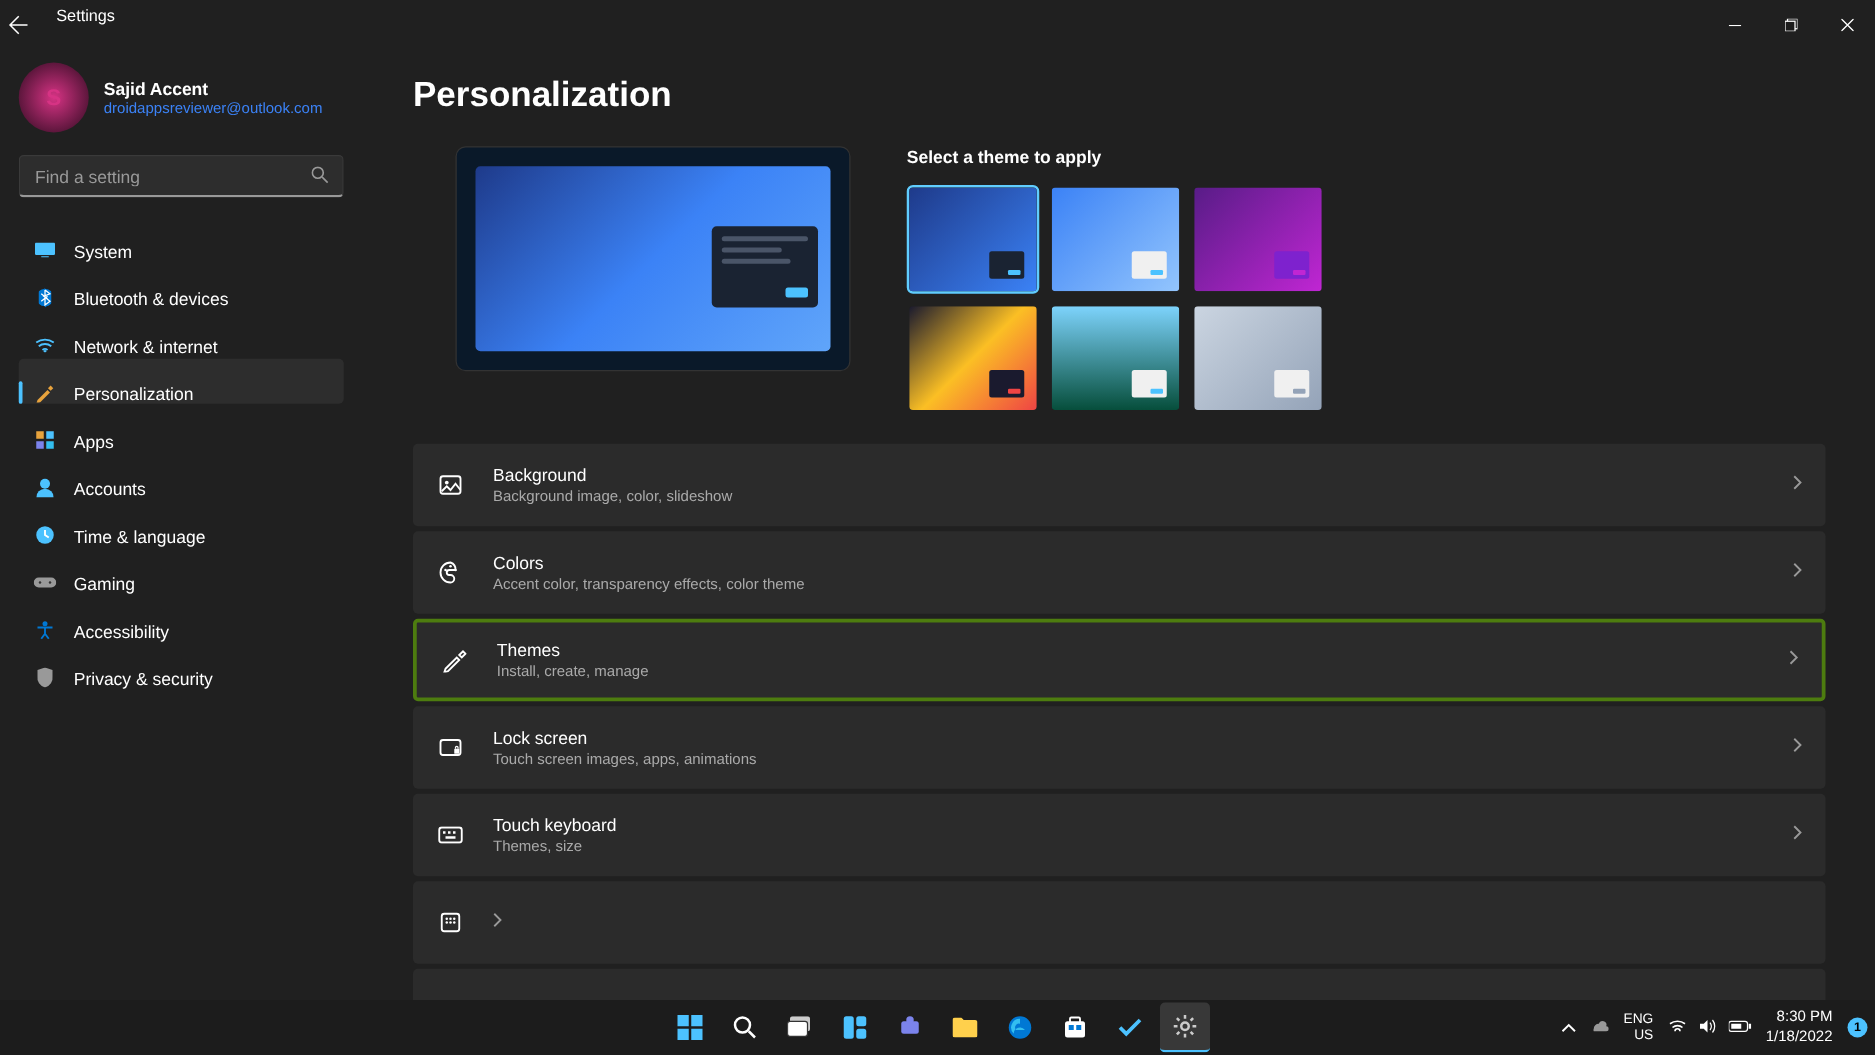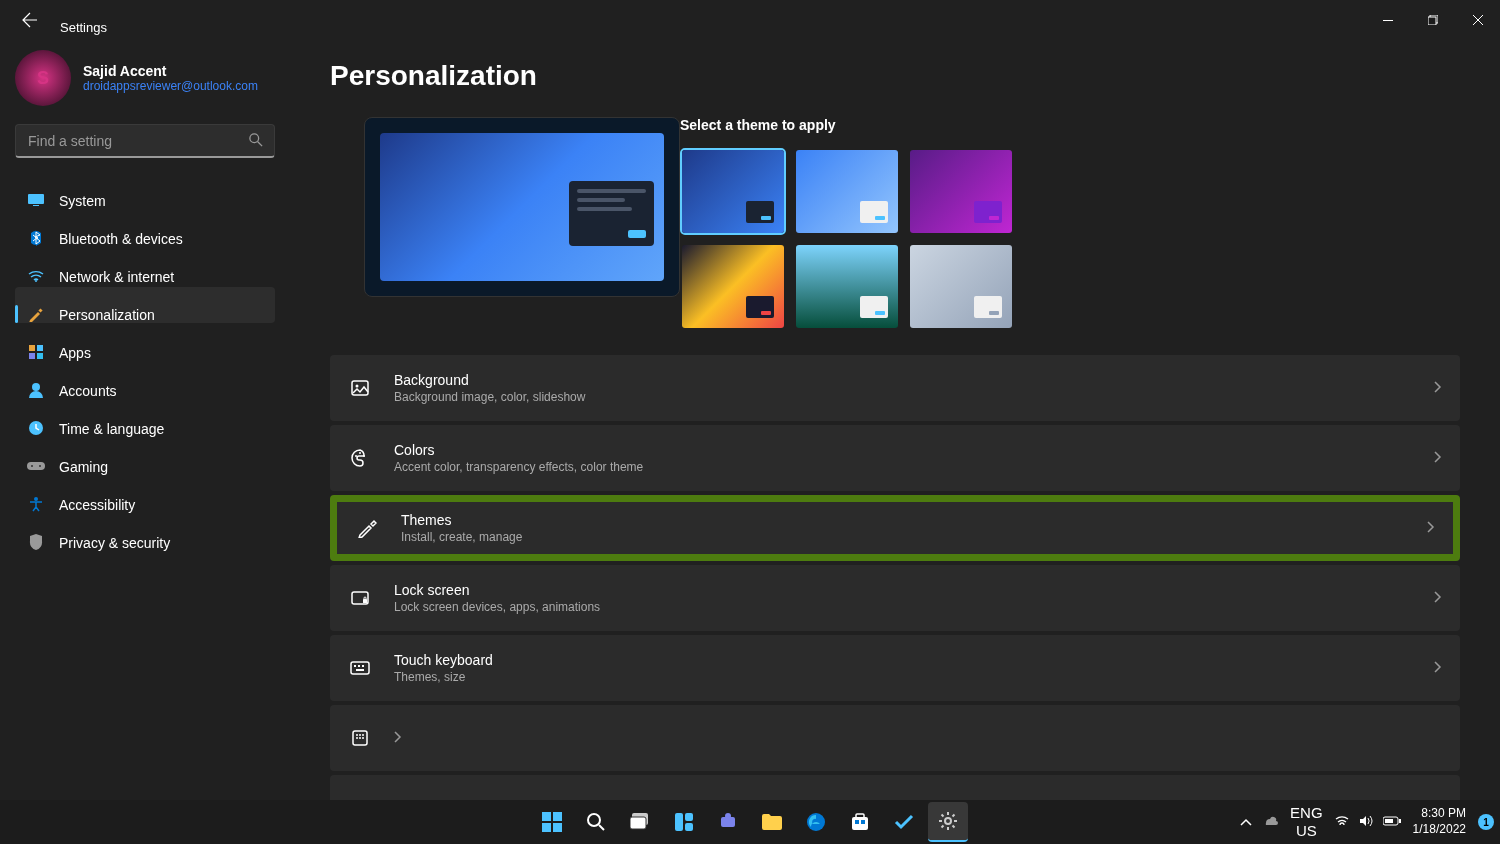--- a/index.html
+++ b/index.html
@@ -1,19 +1,19 @@
 <!DOCTYPE html>
 <html><head>
   <meta charset="utf-8">
   <style>
     * { margin: 0; padding: 0; box-sizing: border-box; font-family: 'Segoe UI', sans-serif; }
     body { background: #202020; color: #fff; width: 1500px; height: 844px; overflow: hidden; }
     
     .titlebar { height: 40px; display: flex; align-items: center; justify-content: space-between; }
-    .titlebar-left { display: flex; align-items: flex-end; padding-left: 15px; }
+    .titlebar-left { display: flex; align-items: flex-start; }
     .back-btn { width: 30px; height: 30px; display: flex; align-items: center; justify-content: center; cursor: pointer; }
     .title { margin-left: 15px; font-size: 13px; color: #fff; }
     .titlebar-right { display: flex; }
     .titlebar-btn { width: 45px; height: 32px; display: flex; align-items: center; justify-content: center; cursor: pointer; font-size: 11px; }
     
     .content { display: flex; height: calc(100% - 70px); }
     
     .sidebar { width: 290px; padding: 10px 15px; }
     .user-info { display: flex; align-items: center; margin-bottom: 18px; }
     .avatar { width: 56px; height: 56px; border-radius: 50%; background: radial-gradient(circle, #d63384 0%, #2a0a1e 100%); display: flex; align-items: center; justify-content: center; font-weight: bold; color: #d63384; font-size: 18px; }
@@ -28,39 +28,39 @@
     
     .nav-list { list-style: none; }
     .nav-item { display: flex; align-items: flex-end; height: 36px; padding: 0 12px; border-radius: 4px; cursor: pointer; font-size: 14px; margin-bottom: 2px; position: relative; }
     .nav-item.active { background: #2d2d2d; }
     .nav-item.active::before { content: ''; position: absolute; left: 0; width: 3px; height: 18px; background: #4cc2ff; border-radius: 2px; }
     .nav-icon { width: 18px; height: 18px; margin-right: 14px; display: flex; align-items: center; justify-content: center; }
     
     .main { flex: 1; padding: 20px 40px; overflow-y: auto; }
     .page-title { font-size: 28px; font-weight: 600; margin-bottom: 25px; }
     
-    .theme-section { display: flex; margin-bottom: 25px; padding-left: 34px; }
+    .theme-section { display: flex; gap: 45px; margin-bottom: 25px; padding-left: 34px; }
     .theme-preview { width: 316px; height: 180px; background: #0a1929; border-radius: 8px; border: 1px solid #333; padding: 15px; position: relative; overflow: hidden; }
     .theme-preview-bg { position: absolute; inset: 15px; background: linear-gradient(135deg, #1e3a8a, #3b82f6, #60a5fa); border-radius: 4px; }
     .theme-mini-window { position: absolute; right: 25px; bottom: 50px; width: 85px; height: 65px; background: #1a2332; border-radius: 4px; padding: 8px; }
     .theme-mini-line { height: 4px; background: #4a5568; margin-bottom: 5px; border-radius: 2px; }
     .theme-mini-btn { position: absolute; bottom: 8px; right: 8px; width: 18px; height: 8px; background: #4cc2ff; border-radius: 2px; }
     
     .theme-select { }
     .theme-select-title { font-size: 14px; font-weight: 600; margin-bottom: 15px; }
     .theme-grid { display: grid; grid-template-columns: repeat(3, 106px); gap: 8px; }
     .theme-thumb { width: 106px; height: 87px; border-radius: 5px; position: relative; cursor: pointer; border: 2px solid transparent; overflow: hidden; }
     .theme-thumb.selected { border-color: #60cdff; }
     .theme-thumb-bg { position: absolute; inset: 0; }
     .theme-thumb-window { position: absolute; right: 10px; bottom: 10px; width: 28px; height: 22px; border-radius: 2px; }
     .theme-thumb-bar { position: absolute; bottom: 3px; right: 3px; width: 10px; height: 4px; border-radius: 1px; }
     
     .settings-list { }
     .settings-item { display: flex; align-items: center; height: 66px; background: #2b2b2b; border-radius: 4px; margin-bottom: 4px; padding: 0 18px; cursor: pointer; }
-    .settings-item.highlighted { border: 7px solid #4d7c0f; }
+    .settings-item.highlighted { border: 3px solid #4d7c0f; }
     .settings-icon { width: 24px; margin-right: 22px; display: flex; align-items: center; justify-content: center; }
     .settings-text { flex: 1; }
     .settings-title { font-size: 14px; }
     .settings-desc { font-size: 12px; color: #aaa; margin-top: 2px; }
     .chevron { color: #999; }
     
     .taskbar { position: absolute; bottom: 0; left: 0; right: 0; height: 44px; background: #1c1c1c; display: flex; align-items: center; justify-content: center; }
     .taskbar-center { display: flex; gap: 4px; }
     .taskbar-icon { width: 40px; height: 40px; display: flex; align-items: center; justify-content: center; border-radius: 4px; cursor: pointer; font-size: 18px; }
     .taskbar-icon.active { background: #383838; border-bottom: 2px solid #4cc2ff; }
@@ -325,21 +325,21 @@
         <div class="settings-item">
     <div class="settings-icon">
             <svg width="20" height="20" viewBox="0 0 20 20">
               <rect x="2" y="4" width="16" height="12" rx="2" stroke="#fff" fill="none" stroke-width="1.5"></rect>
               <rect x="13" y="11" width="4" height="4" rx="0.5" fill="#fff"></rect>
               <path d="M14 11v-1a1 1 0 012 0v1" stroke="#fff" fill="none"></path>
             </svg>
           </div>
     <div class="settings-text">
       <div class="settings-title">Lock screen</div>
-      <div class="settings-desc">Lock screen devices, apps, animations</div>
+      <div class="settings-desc">Touch screen images, apps, animations</div>
     </div>
     <div class="chevron"><svg width="8" height="12">
               <path d="M1 1l5 5-5 5" stroke="#999" fill="none" stroke-width="1.5"></path>
             </svg></div>
   </div>
         <div class="settings-item">
     <div class="settings-icon">
             <svg width="20" height="14" viewBox="0 0 20 14">
               <rect x="1" y="1" width="18" height="12" rx="2" stroke="#fff" fill="none" stroke-width="1.5"></rect>
               <rect x="4" y="4" width="2" height="2" fill="#fff"></rect>
@@ -463,21 +463,21 @@
         <svg width="12" height="8">
             <path d="M1 7l5-5 5 5" stroke="#fff" fill="none" stroke-width="1.5"></path>
           </svg>
       </span>
       <span>
         <svg width="16" height="12">
             <path d="M4 8a4 4 0 014-4 3 3 0 016 2 2 2 0 010 4H4a2 2 0 010-2z" fill="#999"></path>
           </svg>
       </span>
     </div>
-    <div style="text-align:center; line-height:1.2; font-size:15px">
+    <div style="text-align:right; line-height:1.2; font-size:11px">
       <div>ENG</div>
       <div>US</div>
     </div>
     <div class="taskbar-right-icons">
       <span>
         <svg width="14" height="12">
             <path d="M1 4a10 10 0 0112 0M3 7a6 6 0 018 0M5 10a2 2 0 014 0" stroke="#fff" fill="none" stroke-width="1.3"></path>
           </svg>
       </span>
       <span>

